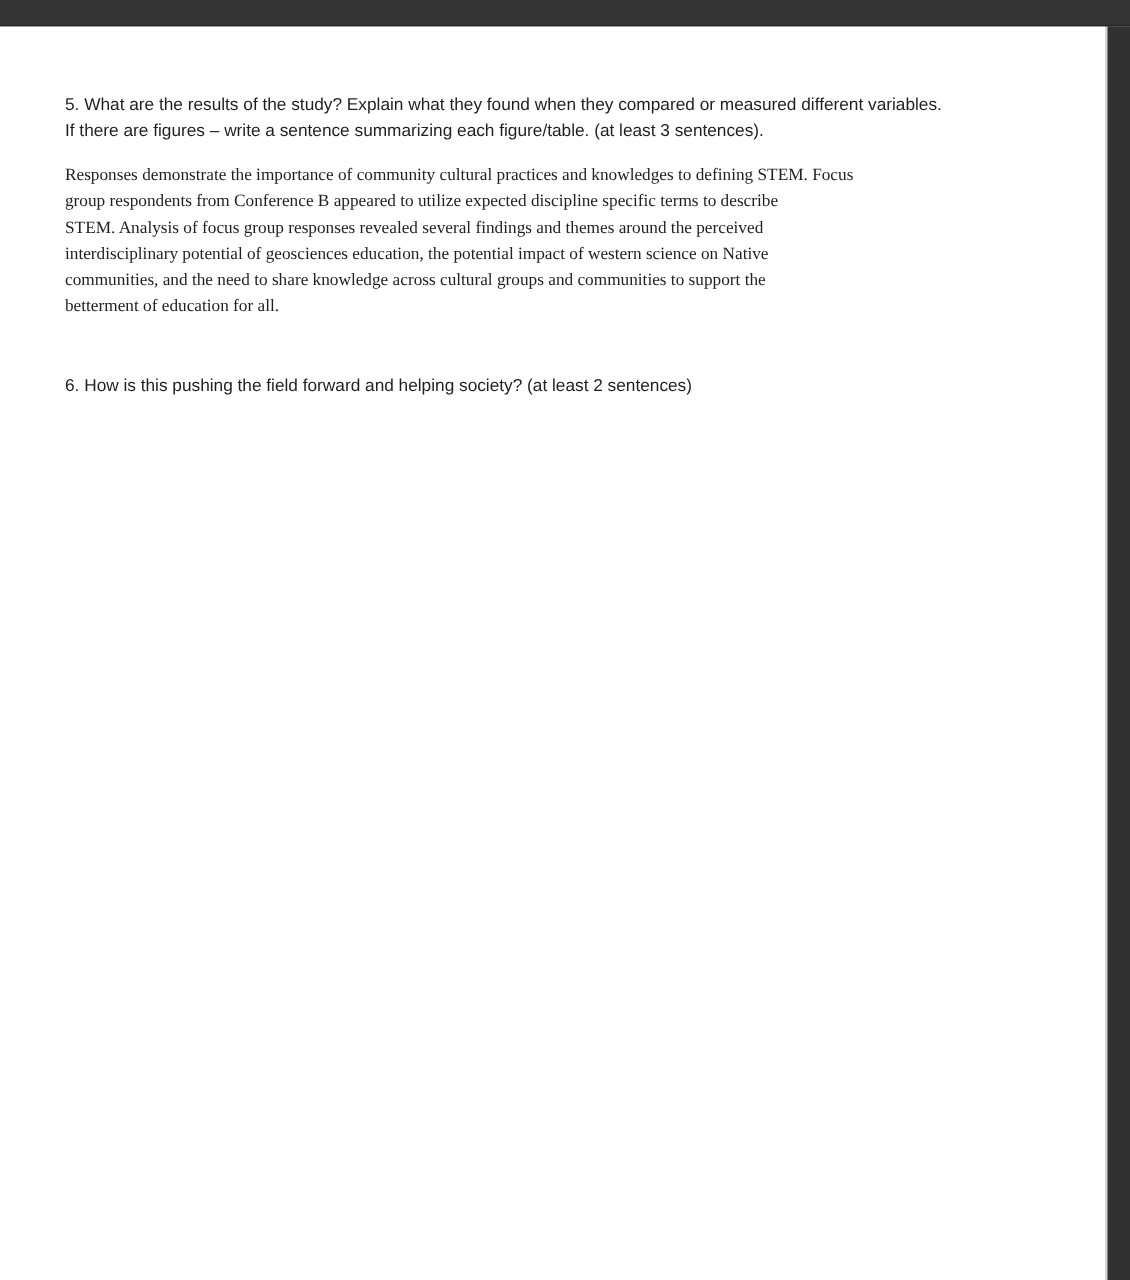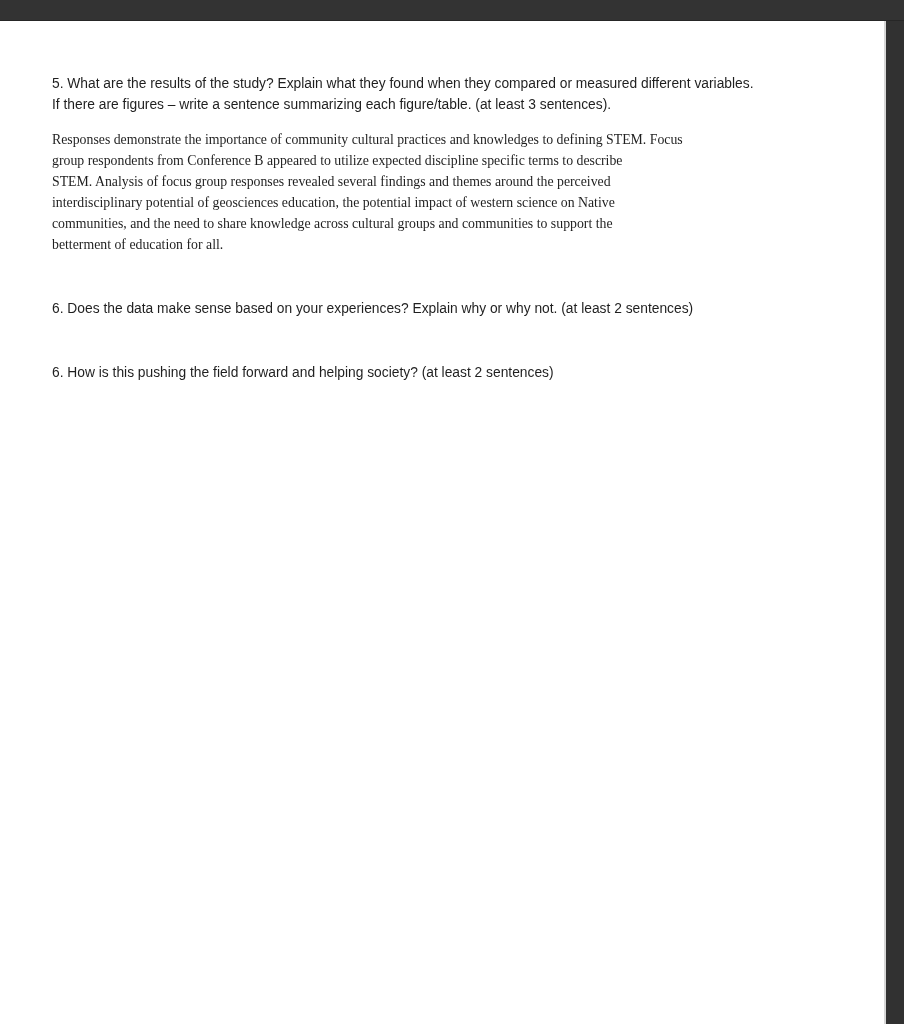--- a/index.html
+++ b/index.html
@@ -85,21 +85,20 @@
 If there are figures – write a sentence summarizing each figure/table. (at least 3 sentences).</p>
         <p class="answer">Responses demonstrate the importance of community cultural practices and knowledges to defining STEM. Focus
 group respondents from Conference B appeared to utilize expected discipline specific terms to describe
 STEM. Analysis of focus group responses revealed several findings and themes around the perceived
 interdisciplinary potential of geosciences education, the potential impact of western science on Native
 communities, and the need to share knowledge across cultural groups and communities to support the
 betterment of education for all.</p>
       </div>
 
       <div class="qa-section">
-        <p class="question">6. Does the data make sense based on your experiences? Explain why or why not. (at least 2 sentences)</p>
       </div>
 
       <div class="qa-section">
         <p class="question">6. How is this pushing the field forward and helping society? (at least 2 sentences)</p>
       </div>
 
     </div>
   </div>
 
 </div>

